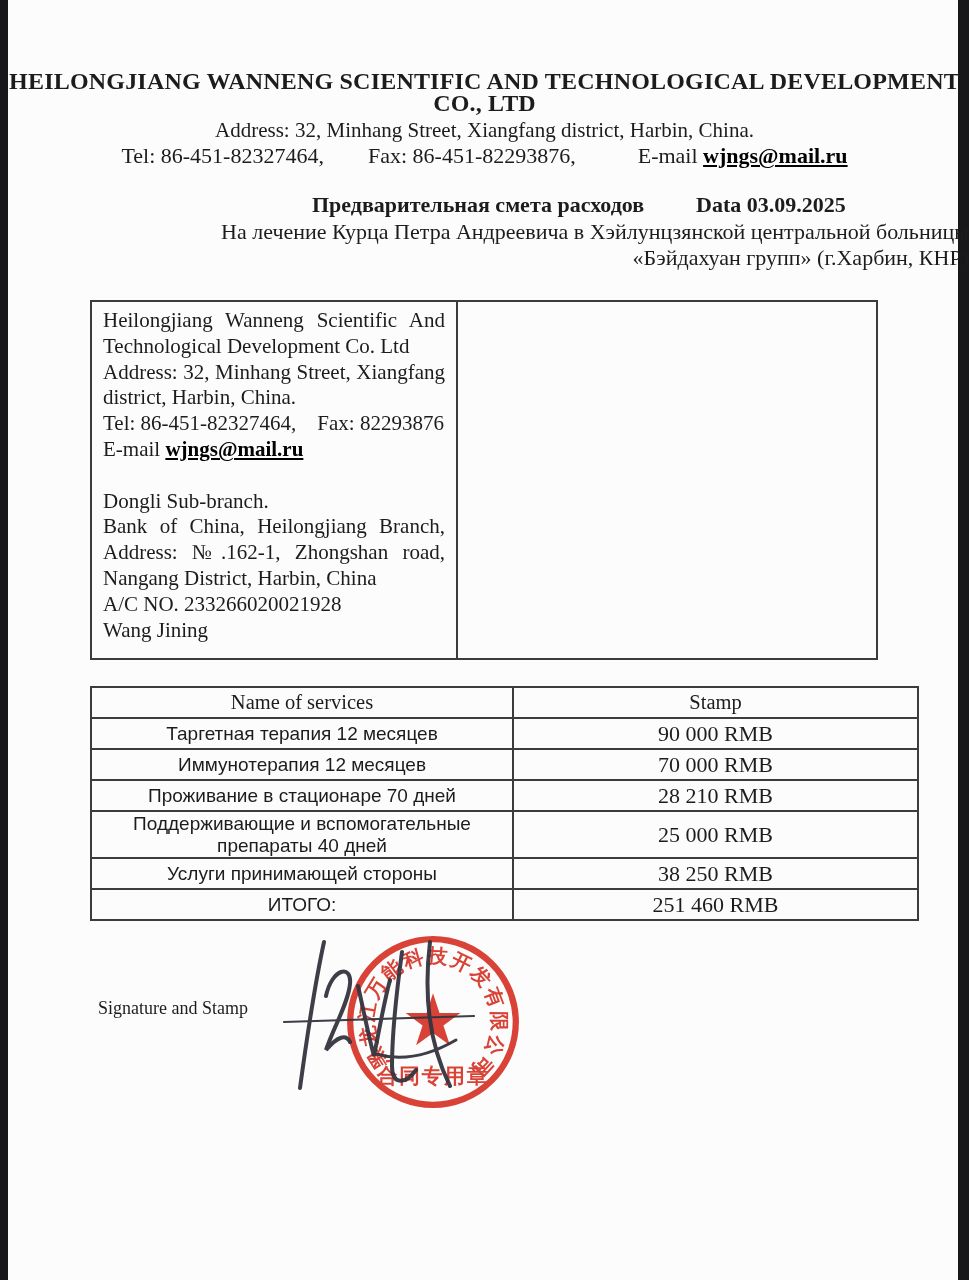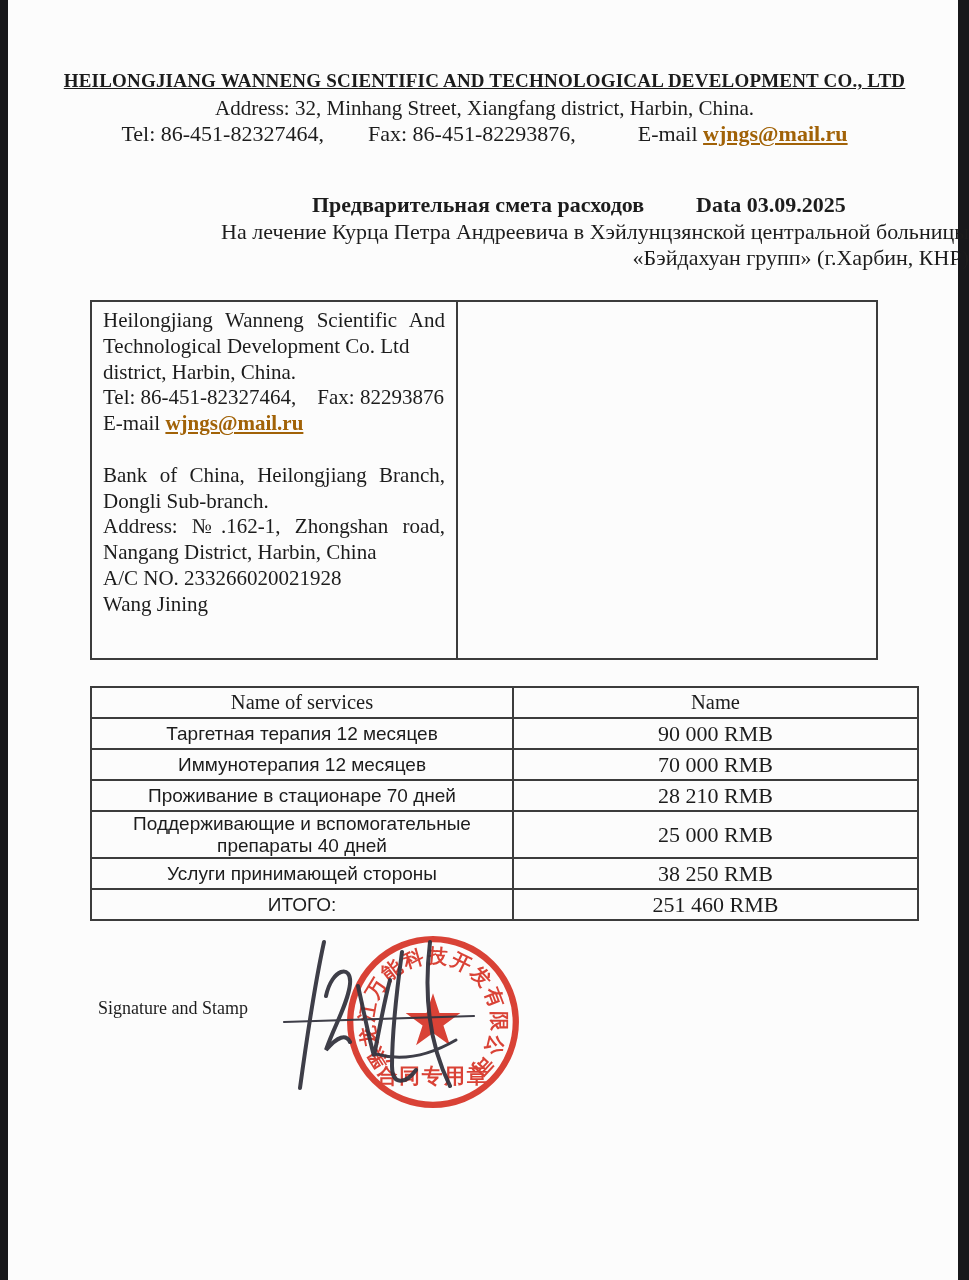--- a/index.html
+++ b/index.html
@@ -7,26 +7,26 @@
     position:relative; width:969px; height:1280px; margin:0 auto;
     background:#fcfcfc; overflow:hidden;
     font-family:"Liberation Serif", serif; color:#1c1c1c;
   }
   .edge-bar { position:absolute; top:0; height:100%; background:#18181b; }
   .edge-bar.left  { left:0; width:8px; }
   .edge-bar.right { right:0; width:11px; }
 
   
   .doc-header { position:absolute; top:70px; left:0; width:100%; text-align:center; }
-  .company-name { font-weight:bold; font-size:19px; line-height:22px; letter-spacing:0.2px;text-decoration:underline; }
+  .company-name { font-weight:bold; font-size:24px; line-height:22px; letter-spacing:0.2px; }
   .company-address { font-size:21px; line-height:26px; margin-top:3px; }
   .contact-line { font-size:22px; line-height:26px; display:flex; justify-content:center; gap:0; }
   .contact-line .seg-fax   { margin-left:44px; }
   .contact-line .email-wrap{ margin-left:62px; }
-  .email-link { color:#a16207; font-weight:bold; text-decoration:underline; cursor:pointer; }
+  .email-link { color:#000000; font-weight:bold; text-decoration:underline; cursor:pointer; }
 
   
   .title-block { position:absolute; top:192px; left:0; width:100%; font-size:22px; }
   .title-row { position:relative; height:27px; }
   .doc-title { position:absolute; left:312px; font-weight:bold; white-space:nowrap; }
   .doc-date  { position:absolute; left:696px; font-weight:bold; white-space:nowrap; }
   .subtitle { text-align:right; line-height:26px; }
 
   
   .info-table {
@@ -88,43 +88,44 @@
       <span class="doc-date">Data 03.09.2025</span>
     </div>
     <div class="subtitle">На лечение Курца Петра Андреевича в Хэйлунцзянской центральной больницы</div>
     <div class="subtitle">«Бэйдахуан групп» (г.Харбин, КНР)</div>
   </section>
 
   <section class="info-table">
     <div class="info-cell-left" id="info-lines">
         <div class="info-line justify">Heilongjiang Wanneng Scientific And</div>
         <div class="info-line">Technological Development Co. Ltd</div>
+        <div class="info-line justify">Address: 32, Minhang Street, Xiangfang</div>
         <div class="info-line">district, Harbin, China.</div>
         <div class="info-line">Tel: 86-451-82327464,&nbsp;&nbsp;&nbsp; Fax: 82293876</div>
         <div class="info-line"><span>E-mail </span><a class="email-link">wjngs@mail.ru</a></div>
         <div class="info-line">&nbsp;</div>
+        <div class="info-line">Dongli Sub-branch.</div>
         <div class="info-line justify">Bank of China, Heilongjiang Branch,</div>
-        <div class="info-line">Dongli Sub-branch.</div>
         <div class="info-line justify">Address: №.162-1, Zhongshan road,</div>
         <div class="info-line">Nangang District, Harbin, China</div>
         <div class="info-line">A/C NO. 233266020021928</div>
         <div class="info-line">Wang Jining</div>
       </div>
     <div class="info-cell-right"></div>
   </section>
 
   <table class="services-table">
     <colgroup>
         <col class="c1">
         <col class="c2">
       </colgroup>
     <thead>
       <tr>
         <th>Name of services</th>
-        <th>Name</th>
+        <th>Stamp</th>
       </tr>
     </thead>
     <tbody id="services-body">
         <tr>
           <td class="svc">Таргетная терапия 12 месяцев</td>
           <td class="price">90 000 RMB</td>
         </tr>
         <tr>
           <td class="svc">Иммунотерапия 12 месяцев</td>
           <td class="price">70 000 RMB</td>

